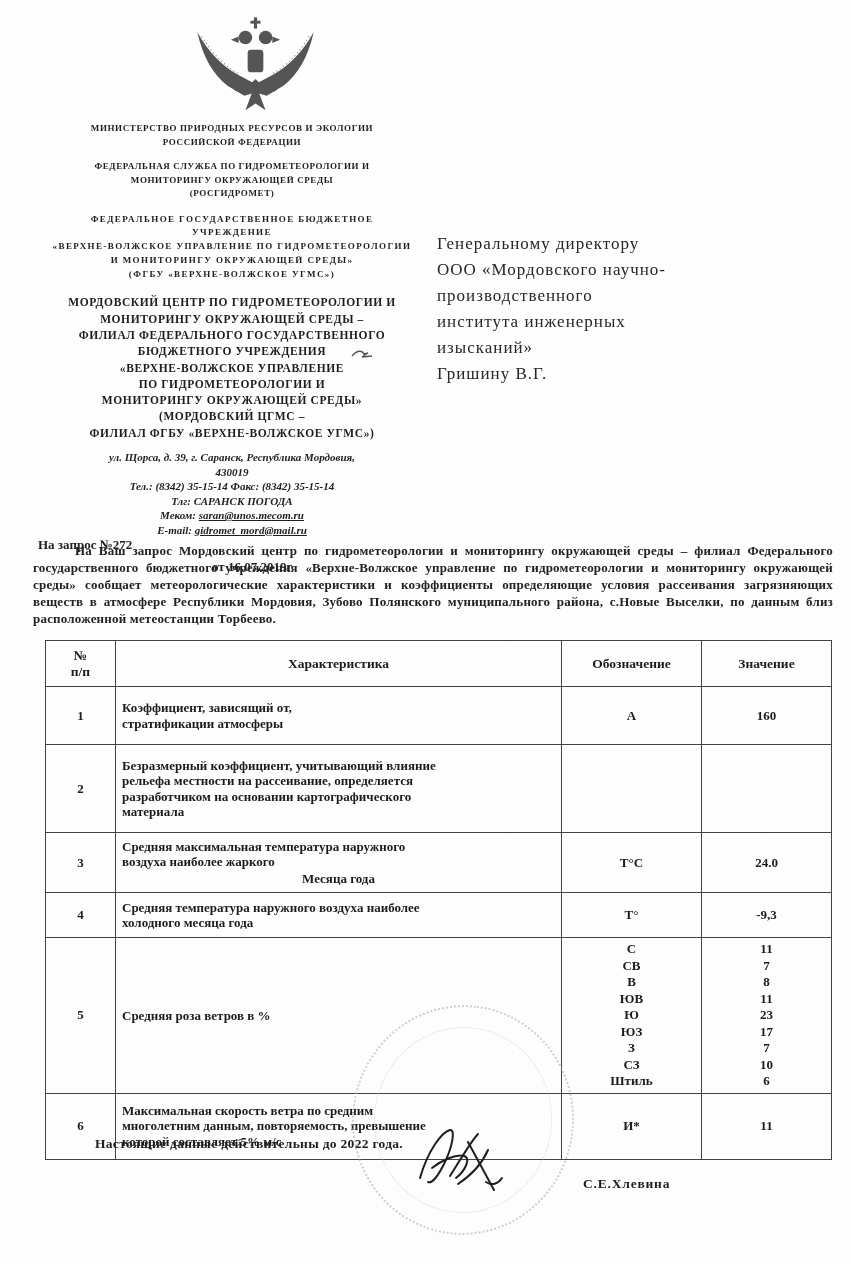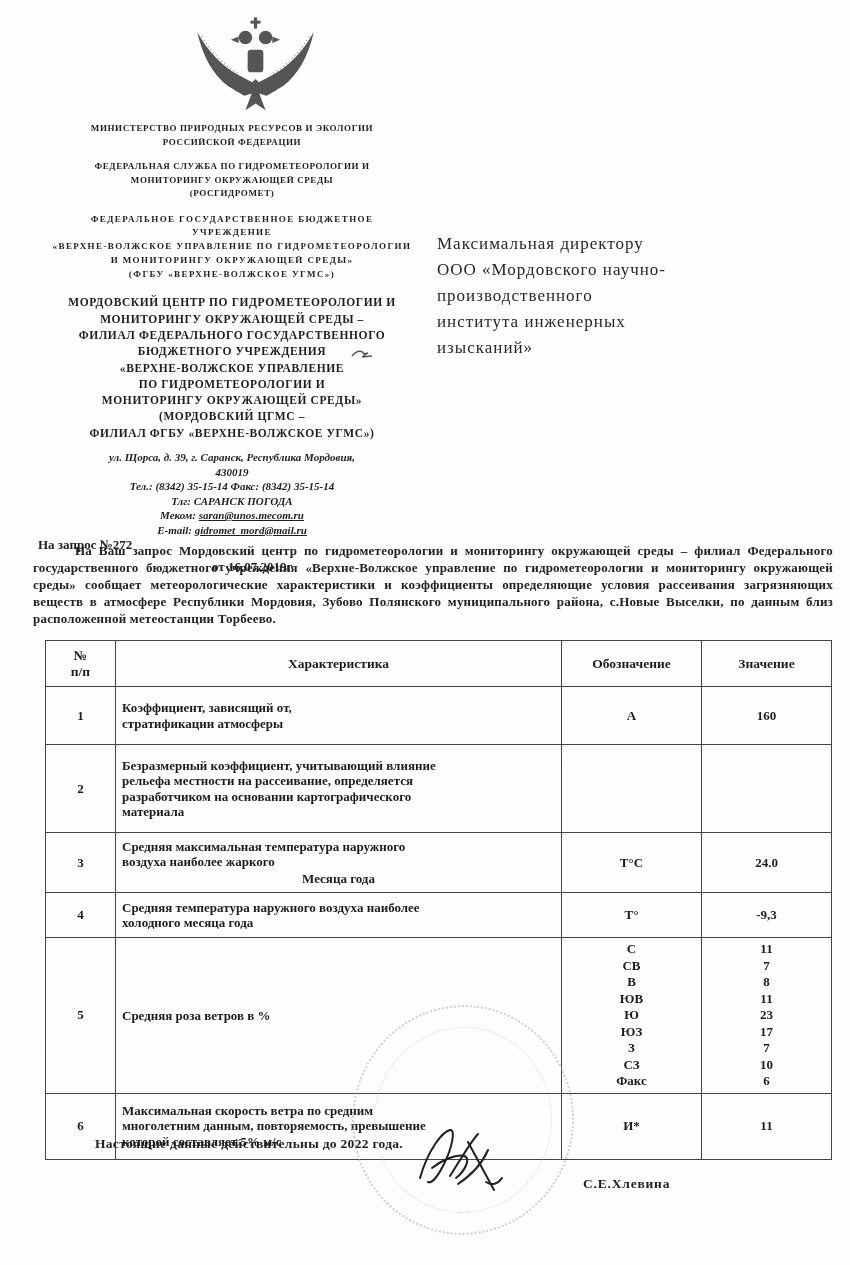--- a/index.html
+++ b/index.html
@@ -133,25 +133,26 @@
       <div><span>E-mail: </span><span class="u">gidromet_mord@mail.ru</span></div>
     </div>
 
     <div class="refline2">
       <span class="d1">На запрос №272</span>
       <span class="d2">от   16.07.2019г</span>
     </div>
   </div>
 
   <div class="addressee">
-    <div>Максимальная директору</div>
+    <div>Генеральному директору</div>
     <div>ООО «Мордовского научно-</div>
     <div>производственного</div>
     <div>института  инженерных</div>
     <div>изысканий»</div>
+    <div>Гришину В.Г.</div>
   </div>
 
   <div class="body-par">На Ваш запрос Мордовский центр по гидрометеорологии и мониторингу окружающей среды – филиал Федерального государственного бюджетного учреждения «Верхне-Волжское управление по гидрометеорологии и мониторингу окружающей среды» сообщает метеорологические характеристики и коэффициенты определяющие условия рассеивания загрязняющих веществ в атмосфере Республики Мордовия, Зубово Полянского  муниципального района, с.Новые Выселки, по данным   близ расположенной метеостанции Торбеево.</div>
 
   <table class="met">
     <colgroup>
         <col style="width:70px">
         <col style="width:446px">
         <col style="width:140px">
         <col style="width:130px">
@@ -202,21 +203,21 @@
       <td class="char">Средняя роза ветров в %</td>
       <td class="sym">
         <div class="wind-line">С</div>
         <div class="wind-line">СВ</div>
         <div class="wind-line">В</div>
         <div class="wind-line">ЮВ</div>
         <div class="wind-line">Ю</div>
         <div class="wind-line">ЮЗ</div>
         <div class="wind-line">З</div>
         <div class="wind-line">СЗ</div>
-        <div class="wind-line">Факс</div>
+        <div class="wind-line">Штиль</div>
       </td>
       <td class="val">
         <div class="wind-line">11</div>
         <div class="wind-line">7</div>
         <div class="wind-line">8</div>
         <div class="wind-line">11</div>
         <div class="wind-line">23</div>
         <div class="wind-line">17</div>
         <div class="wind-line">7</div>
         <div class="wind-line">10</div>

